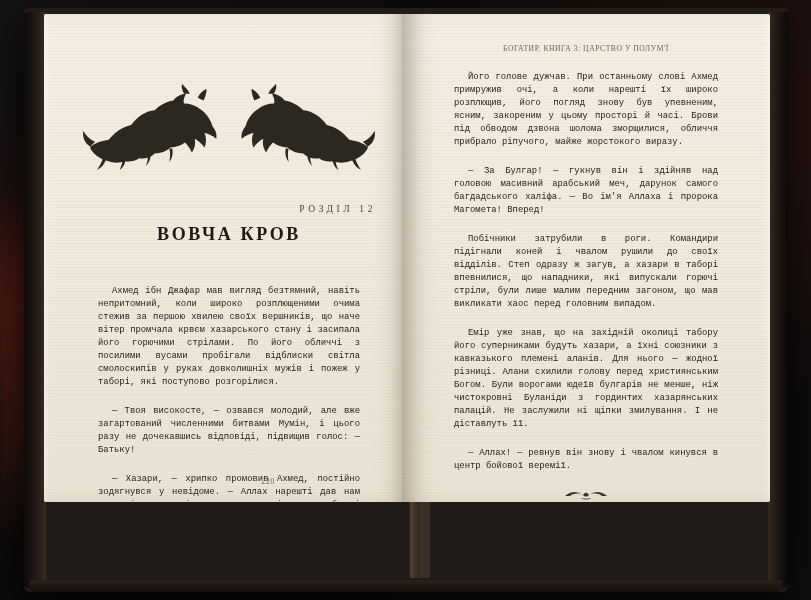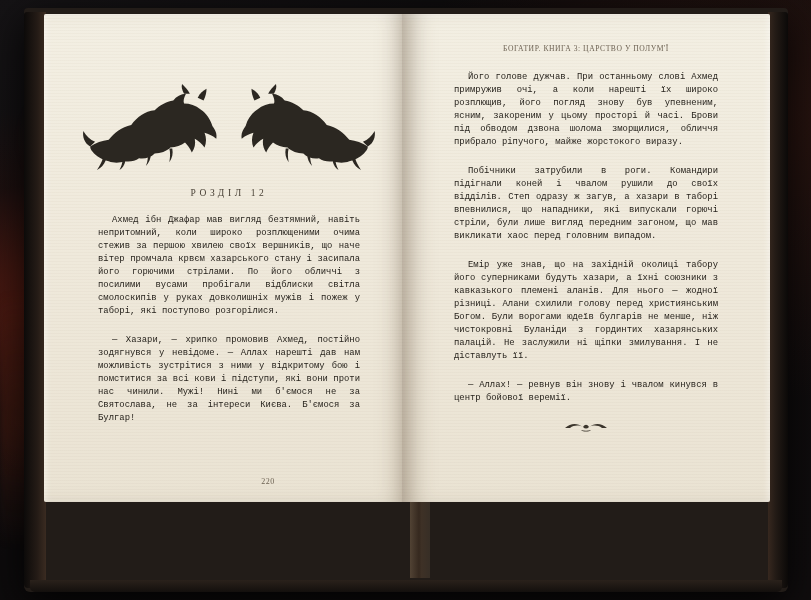--- a/index.html
+++ b/index.html
@@ -104,25 +104,25 @@
 
   
   .wolves {
     width: 100%;
     height: 88px;
     margin-top: 42px;
     display: block;
   }
 
   .chapter-num {
-    text-align: center;
+    text-align: right;
     font-size: 9.5px;
     letter-spacing: 3.6px;
     color: #4a4237;
-    margin-top: 18px;
+    margin-top: 34px;
     font-family: "Liberation Serif", serif;
   }
   .chapter-title {
     text-align: center;
     font-size: 18px;
     letter-spacing: 2.6px;
     color: #1d1a16;
     font-weight: bold;
     margin-top: 10px;
     margin-bottom: 40px;
@@ -204,39 +204,42 @@
             <path d="M182 16 C180 12 177 9 173 7 C173 11 174 15 176 19 Z"></path>
             <path d="M276 80 C278 85 281 88 285 90 C282 85 280 82 279 78 Z"></path>
             <path d="M256 81 C257 85 259 88 262 90 C260 86 259 83 259 80 Z"></path>
             <path d="M230 74 C230 79 232 83 235 86 C233 81 233 78 233 74 Z"></path>
             <path d="M208 68 C207 73 208 78 211 82 C210 76 210 72 211 68 Z"></path>
             <path d="M292 66 C298 62 300 56 299 50 C296 55 292 59 287 61 Z"></path>
           </g>
         </svg>
 
         <div class="chapter-num">РОЗДІЛ 12</div>
+        <div class="chapter-title">ВОВЧА КРОВ</div>
 
         <div class="body-text">
           <p>Ахмед ібн Джафар мав вигляд безтямний, навіть непритомний, коли широко розплющеними очима стежив за першою хвилею своїх вершників, що наче вітер промчала крвєм хазарського стану і засипала його горючими стрілами. По його обличчі з посилими вусами пробігали відблиски світла смолоскипів у руках довколишніх мужів і пожеж у таборі, які поступово розгорілися.</p>
+          <p>— Твоя високосте, — озвався молодий, але вже загартований численними битвами Мумін, і цього разу не дочекавшись відповіді, підвищив голос: — Батьку!</p>
           <p>— Хазари, — хрипко промовив Ахмед, постійно зодягнувся у невідоме. — Аллах нарешті дав нам можливість зустрітися з ними у відкритому бою і помститися за всі кови і підступи, які вони проти нас чинили. Мужі! Нині ми б'ємося не за Святослава, не за інтереси Києва. Б'ємося за Булгар!</p>
         </div>
       </div>
       <div class="folio">220</div>
     </div>
 
     <div class="gutter"></div>
 
     <div class="page page-right">
       <div class="grain"></div>
       <div class="page-inner">
         <div class="running-head">БОГАТИР. КНИГА 3: ЦАРСТВО У ПОЛУМ'Ї</div>
 
         <div class="body-text">
           <p>Його голове дужчав. При останньому слові Ахмед примружив очі, а коли нарешті їх широко розплющив, його погляд знову був упевненим, ясним, закореним у цьому просторі й часі. Брови під обводом дзвона шолома зморщилися, обличчя прибрало ріпучого, майже жорстокого виразу.</p>
-          <p>Побічники затрубили в роги. Командири підігнали коней і чвалом рушили до своїх відділів. Степ одразу ж загув, а хазари в таборі впевнилися, що нападники, які випускали горючі стріли, були лише вигляд передним загоном, що мав викликати хаос перед головним випадом.</p>
+          <p>— За Булгар! — гукнув він і здійняв над головою масивний арабський меч, дарунок самого багдадського халіфа. — Во ім'я Аллаха і пророка Магомета! Вперед!</p>
+          <p>Побічники затрубили в роги. Командири підігнали коней і чвалом рушили до своїх відділів. Степ одразу ж загув, а хазари в таборі впевнилися, що нападники, які випускали горючі стріли, були лише малим передним загоном, що мав викликати хаос перед головним випадом.</p>
           <p>Емір уже знав, що на західній околиці табору його суперниками будуть хазари, а їхні союзники з кавказького племені аланів. Для нього — жодної різниці. Алани схилили голову перед християнським Богом. Були ворогами юдеїв булгарів не менше, ніж чистокровні Буланіди з гординтих хазарянських палацій. Не заслужили ні щіпки змилування. І не діставлуть її.</p>
           <p>— Аллах! — ревнув він знову і чвалом кинувся в центр бойової веремії.</p>
         </div>
 
         <div class="ornament">
           <svg width="46" height="12" viewBox="0 0 46 12">
             <g fill="#3a342b">
               <path d="M2 7 C8 2 14 2 20 6 C16 4 11 4 7 7 Z"></path>
               <path d="M44 7 C38 2 32 2 26 6 C30 4 35 4 39 7 Z"></path>
               <path d="M20 6 C22 3 24 3 26 6 C24 8 22 8 20 6 Z"></path>

